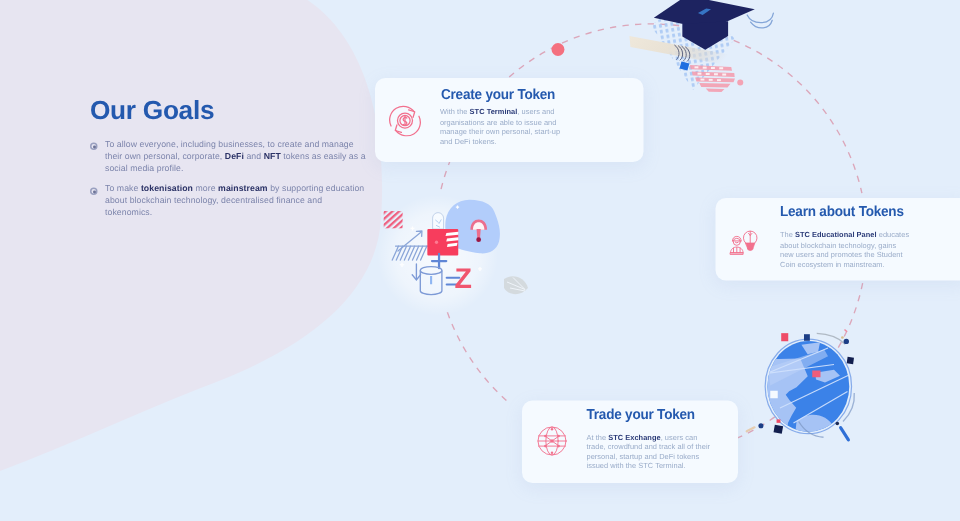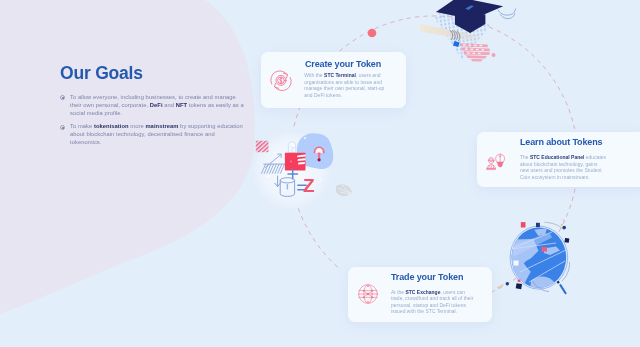--- a/index.html
+++ b/index.html
@@ -243,21 +243,21 @@
   </svg>
 
   <div id="goals">
     <h1>Our Goals</h1>
     <ul class="bullet-list">
         <li class="bullet"><span class="dot"></span><span>To allow everyone, including businesses, to create and manage their own personal, corporate, <b>DeFi</b> and <b>NFT</b> tokens as easily as a social media profile.</span></li>
         <li class="bullet"><span class="dot"></span><span>To make <b>tokenisation</b> more <b>mainstream</b> by supporting education about blockchain technology, decentralised finance and tokenomics.</span></li>
       </ul>
   </div>
 
-  <div class="card" id="card-create" style="left:261px;top:52px;width:145px;height:56px;">
+  <div class="card" id="card-create" style="left:250px;top:52px;width:145px;height:56px;padding-left:34px;">
     <svg class="ico" style="left:9.4px;top:18.1px;width:22px;height:21px;" viewBox="0 0 22 21">
       <g fill="none" stroke="#f2718e" stroke-width=".85" stroke-linecap="round" stroke-linejoin="round">
         <path d="M1.7 14.0A9.1 9.1 0 0 1 17.2 4.6"></path>
         <path d="M13.4 3.2 17.5 4.5 16.4 8.2"></path>
         <path d="M20.3 7.5A9.1 9.1 0 0 1 4.8 16.9"></path>
         <path d="M8.6 18.3 4.5 17.0 5.6 13.3"></path>
         <circle cx="11" cy="10.4" r="5.0"></circle>
         <circle cx="11" cy="10.4" r="3.4"></circle>
         <path d="M12.2 8.7a1.45 1.45 0 0 0-2.45.95c0 1.5 2.5 1 2.5 2.35a1.45 1.45 0 0 1-2.45.95"></path>
         <path d="M11 7.6v5.7"></path>

